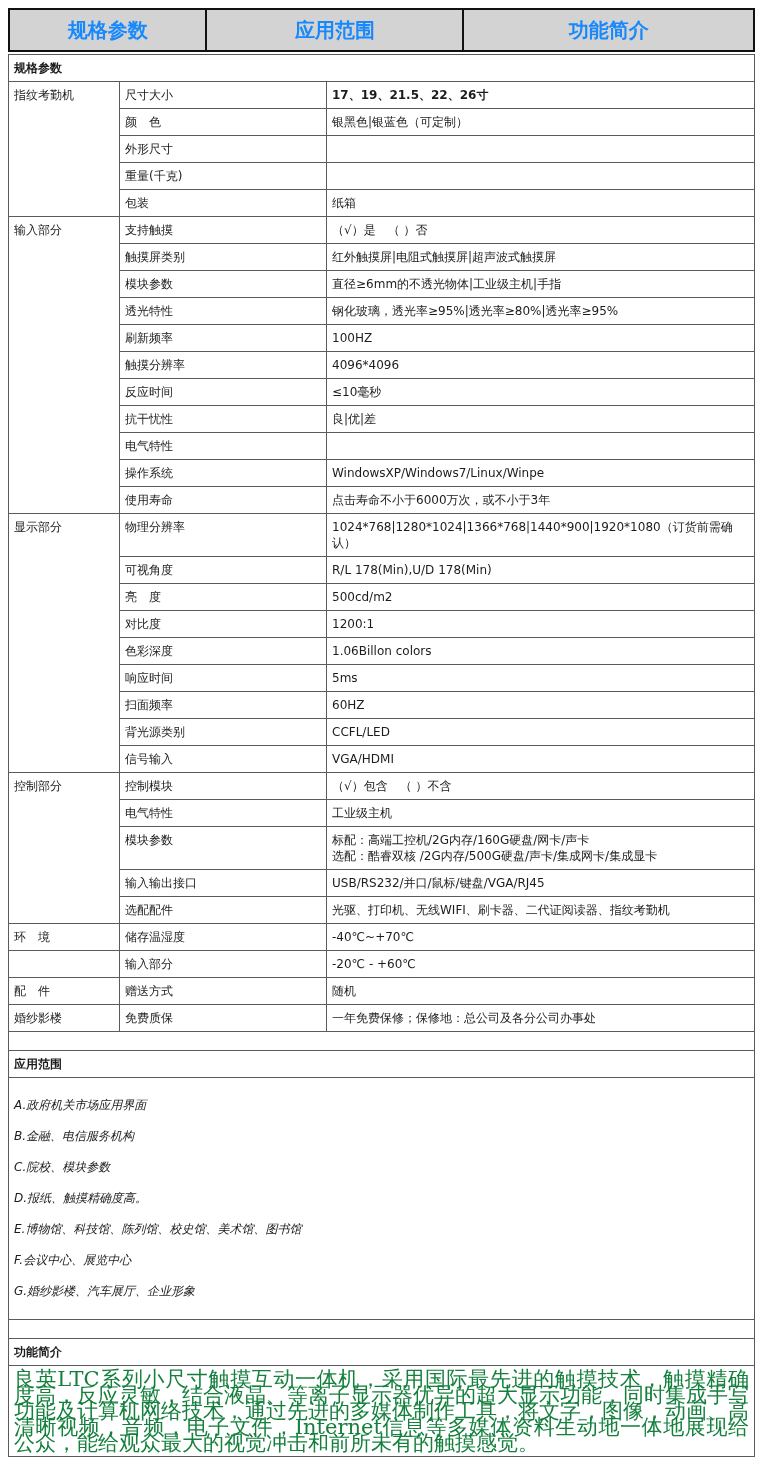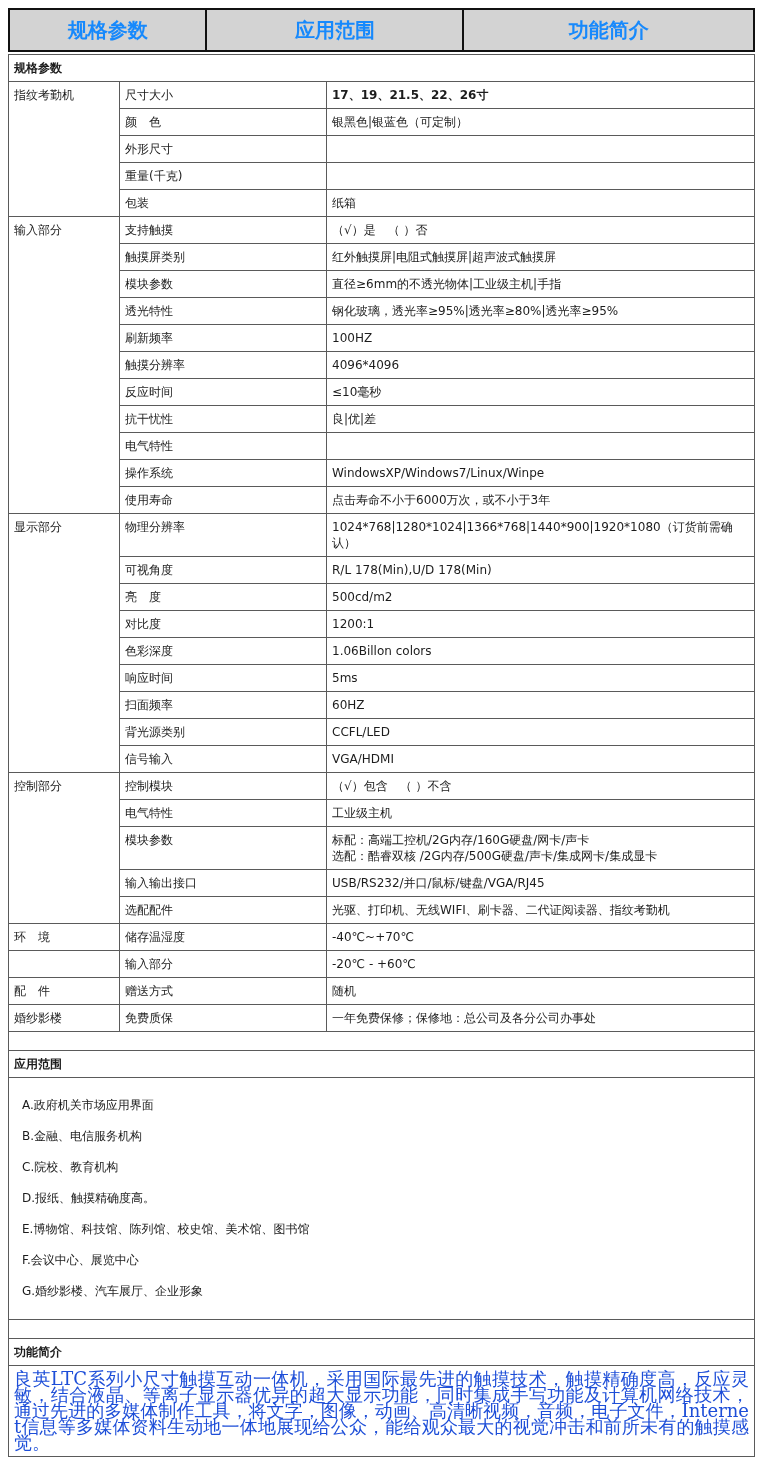--- a/index.html
+++ b/index.html
@@ -45,29 +45,30 @@
     padding:6px 5px;
   }
   td.group-cell{width:100px;}
   td.label-cell{width:196px;margin-top:20px;}
   td.value-cell{white-space:pre-line;}
   td.value-cell.b{font-weight:bold;}
   tr.spacer td{height:18px;padding:0;}
   
   td.app-items{padding:2px 5px 10px 5px;}
   td.app-items p{
-    margin:14px 0 14px 8px;
+    margin:14px 0 14px 0;
     line-height:17px;
+    font-style:italic;
   }
   
   td.features{
     font-family:"DejaVu Serif","Liberation Serif",serif;
-    font-size:18px;
+    font-size:21px;
     line-height:28px;
-    color:#1d4ed8;
+    color:#15803d;
     padding:6px 8px 10px 8px;
     text-align:justify;
   }
 </style>
 </head>
 <body>
 
 <table class="tabs">
   <tbody>
       <tr>
@@ -240,21 +241,21 @@
     <tr class="spacer">
         <td colspan="3"></td>
       </tr>
     <tr>
       <td class="section-head" colspan="3">应用范围</td>
     </tr>
     <tr>
       <td class="app-items" colspan="3">
           <p>A.政府机关市场应用界面</p>
           <p>B.金融、电信服务机构</p>
-          <p>C.院校、教育机构</p>
+          <p>C.院校、模块参数</p>
           <p>D.报纸、触摸精确度高。</p>
           <p>E.博物馆、科技馆、陈列馆、校史馆、美术馆、图书馆</p>
           <p>F.会议中心、展览中心</p>
           <p>G.婚纱影楼、汽车展厅、企业形象</p>
         </td>
     </tr>
     <tr class="spacer">
         <td colspan="3"></td>
       </tr>
     <tr>

